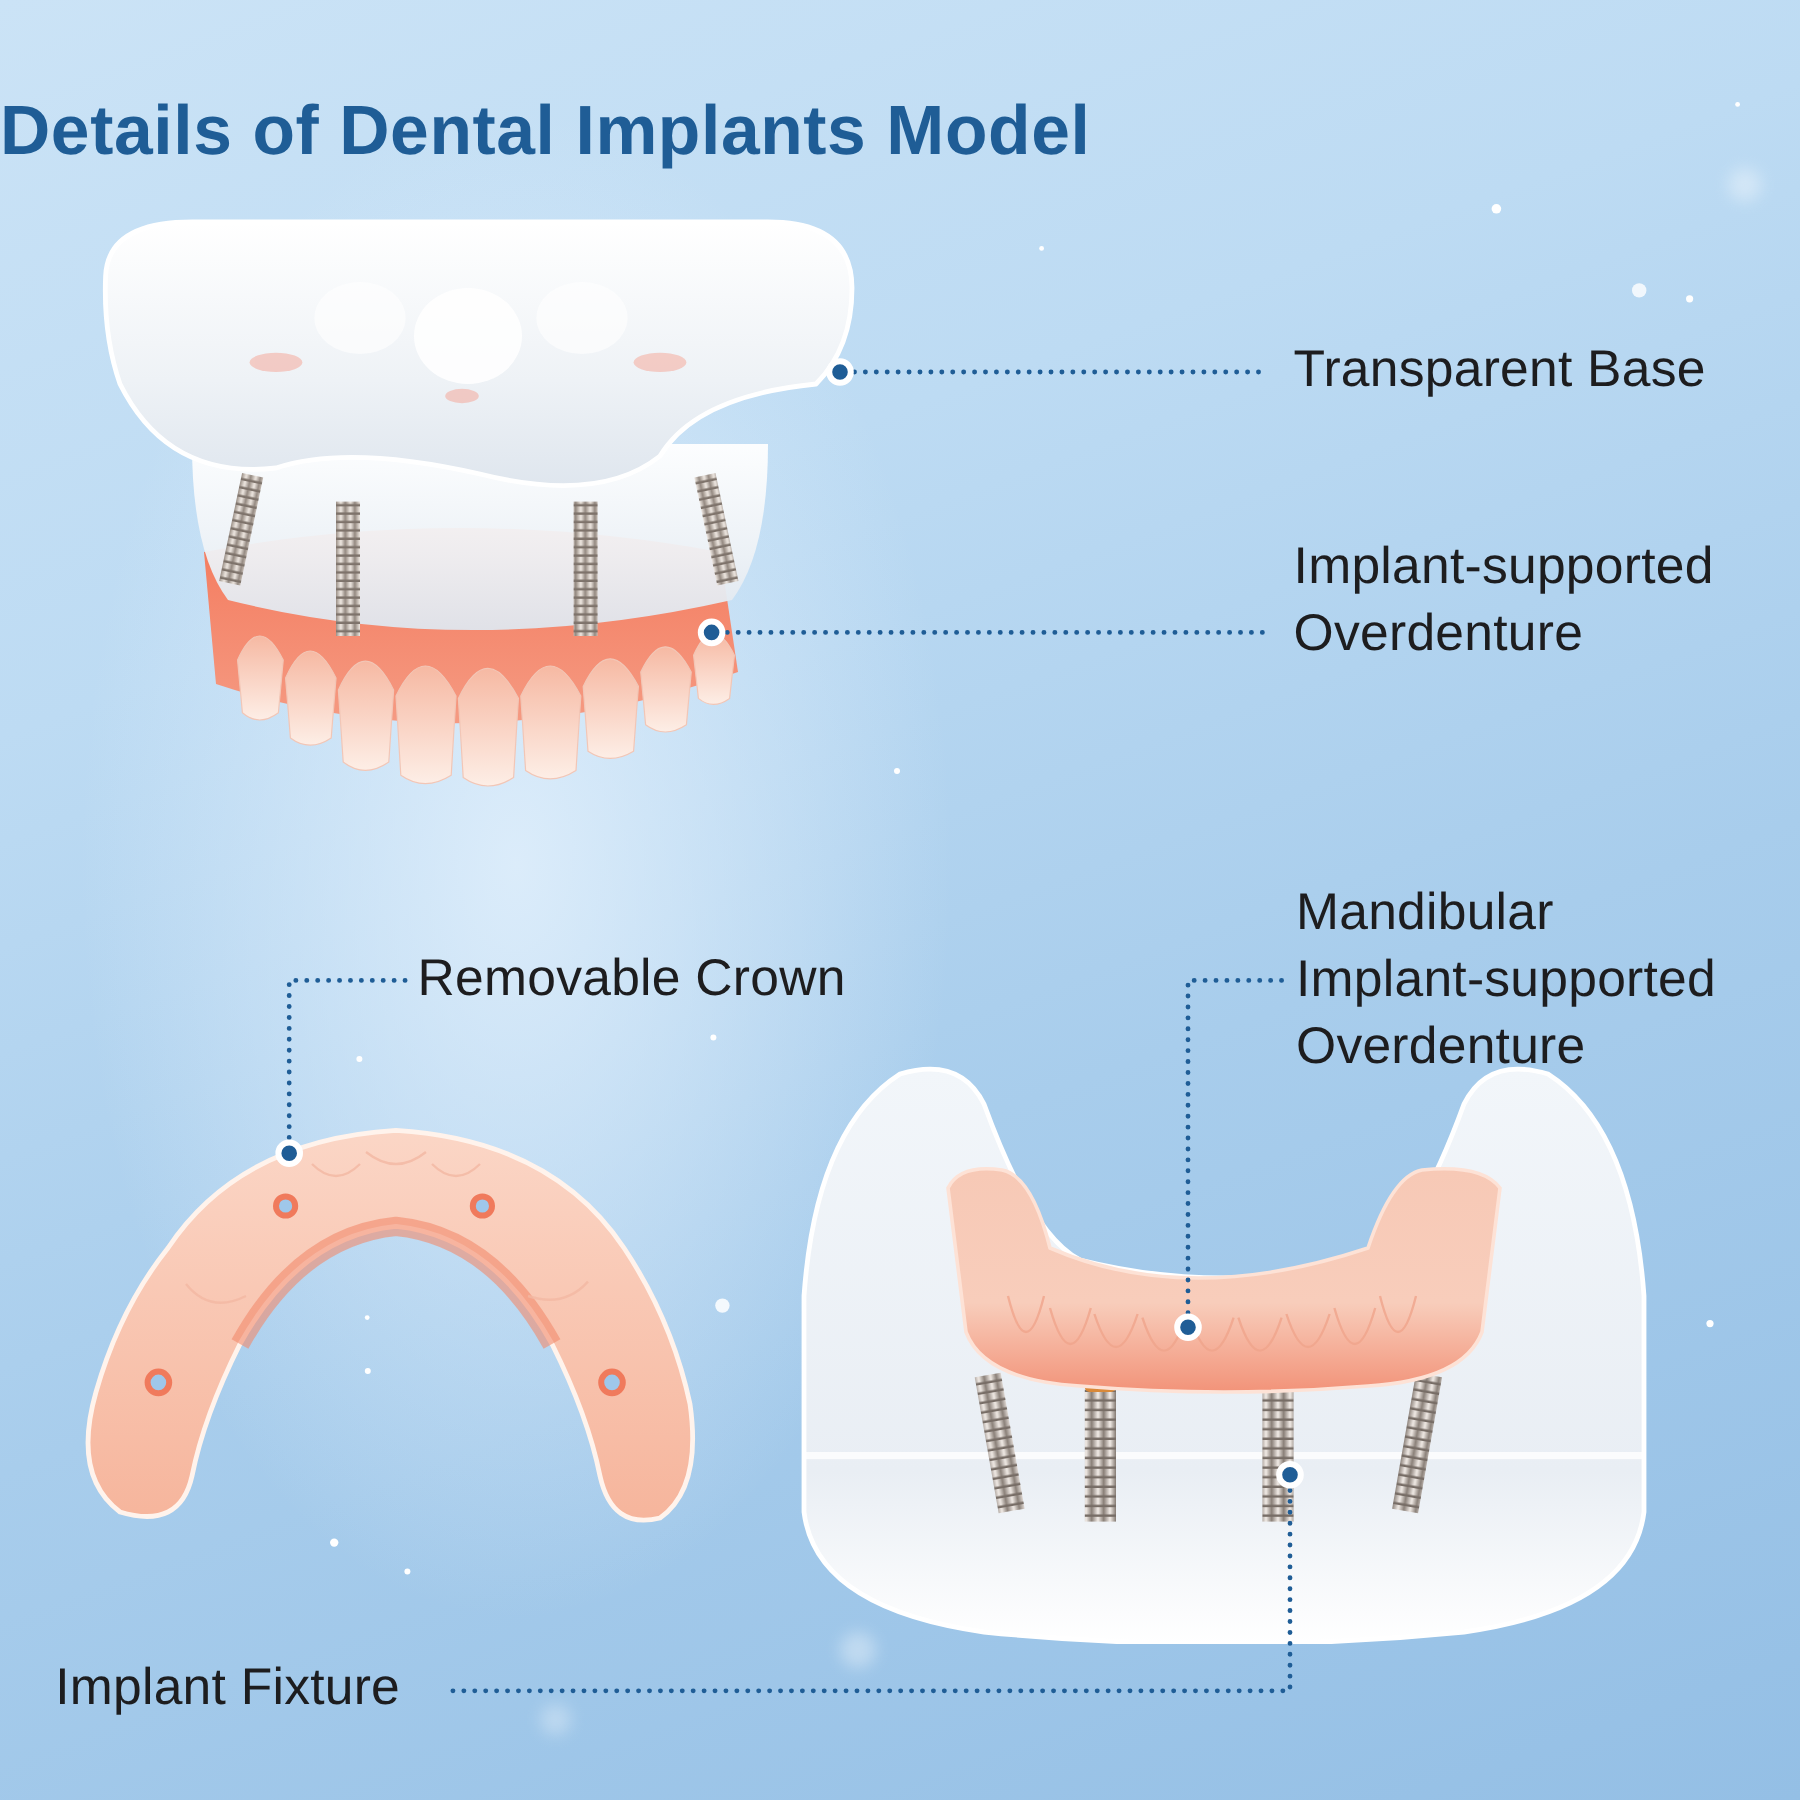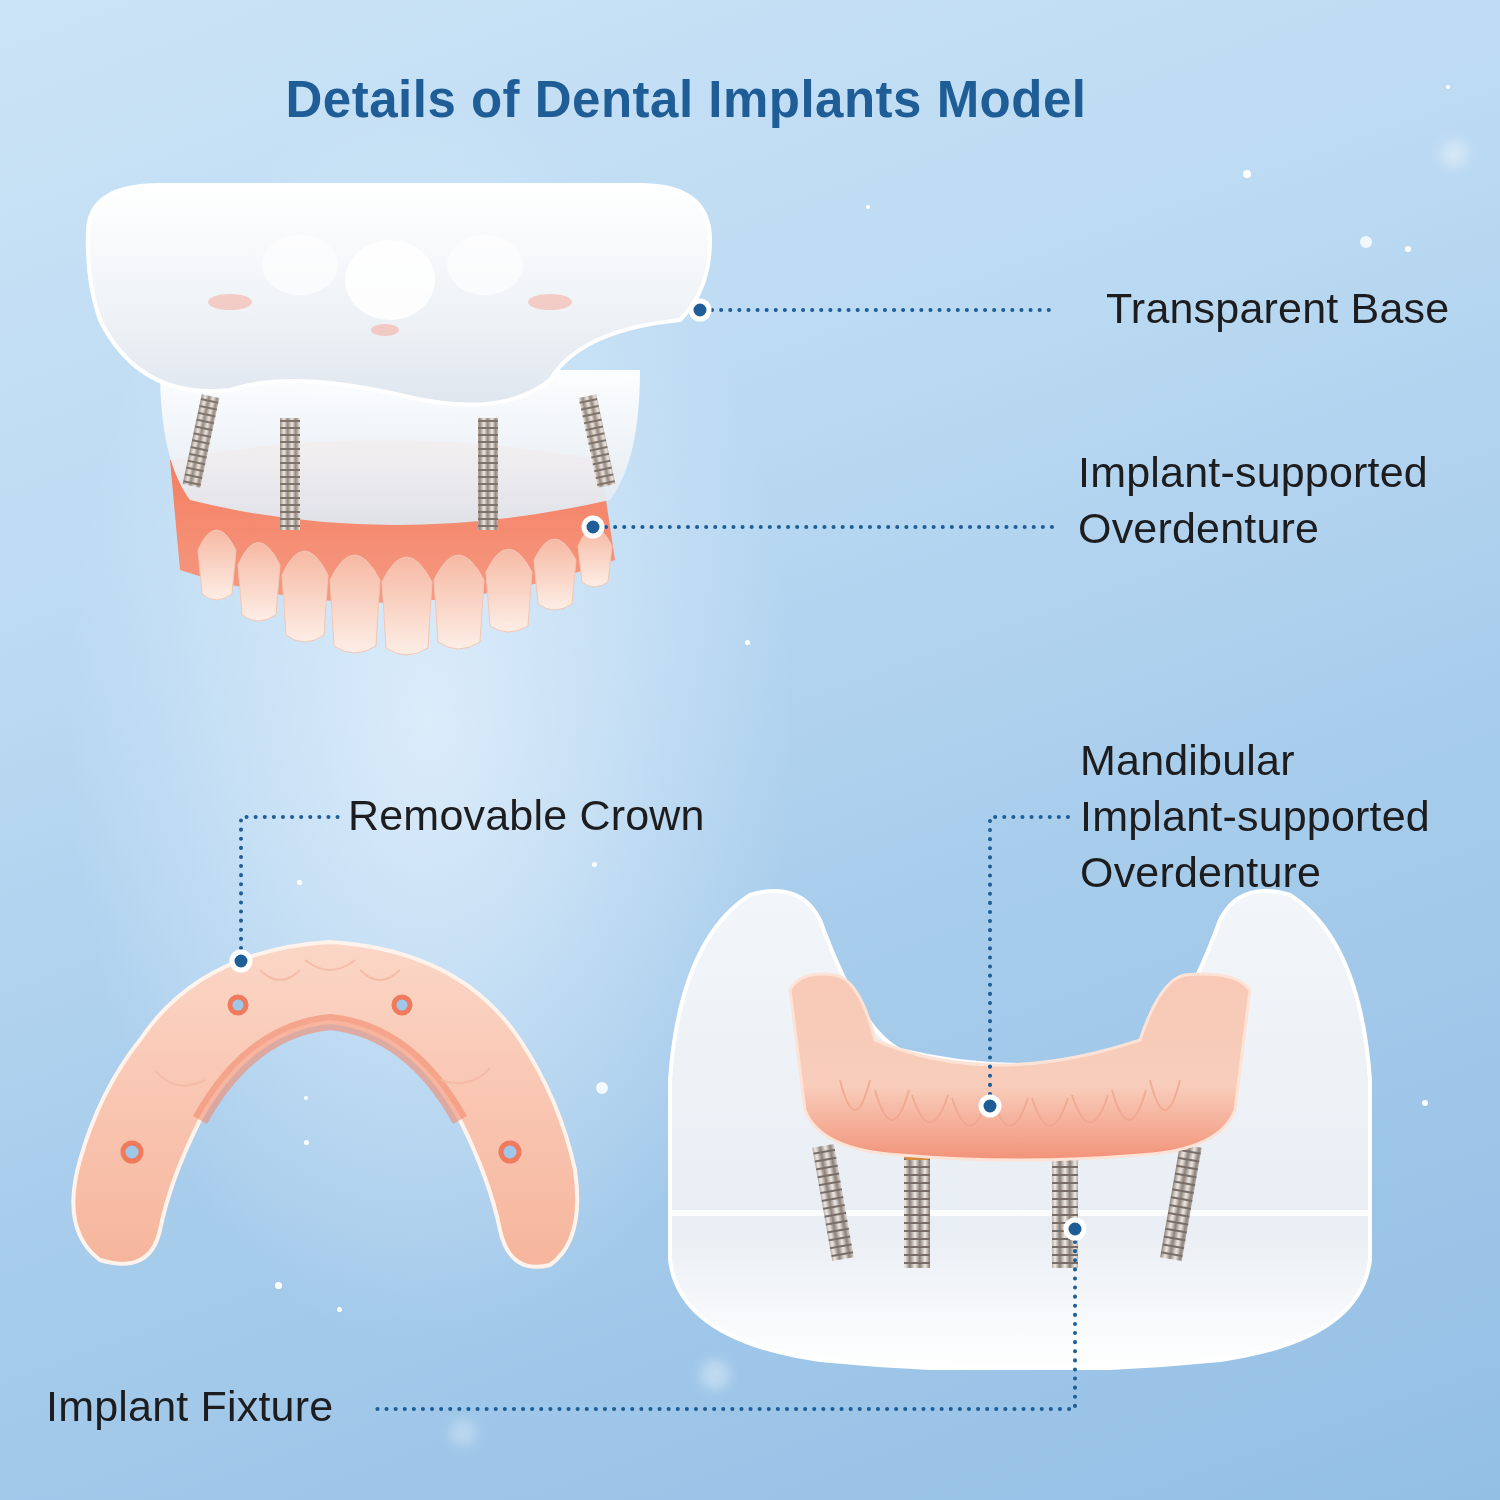--- a/index.html
+++ b/index.html
@@ -6,22 +6,22 @@
     body {
       width: 1500px; height: 1500px; overflow: hidden; position: relative;
       font-family: "Liberation Sans", "DejaVu Sans", sans-serif;
       background:
         radial-gradient(ellipse 520px 900px at 430px 720px, rgba(226,240,252,0.85), rgba(226,240,252,0) 70%),
         linear-gradient(160deg, #cbe3f6 0%, #bddbf3 30%, #a8cdec 60%, #94bfe5 100%);
     }
     .stage { position: absolute; inset: 0; }
     .sparkle { position: absolute; border-radius: 50%; background: #ffffff; }
     .title {
-      position: absolute; left: 0; top: 36px; width: 1372px; text-align: center;
-      font-size: 51px; font-weight: 700; color: #1f5d96; letter-spacing: 0.5px;
+      position: absolute; left: 0; top: 36px; width: 1372px; text-align: left;
+      font-size: 58px; font-weight: 700; color: #1f5d96; letter-spacing: 0.5px;
       font-family: "Liberation Sans", "DejaVu Sans", sans-serif;
     }
     .label {
       position: absolute; color: #1d1d1f; font-size: 43px; font-weight: 400;
       line-height: 56px; letter-spacing: 0.2px; white-space: nowrap;
       font-family: "Liberation Sans", "DejaVu Sans", sans-serif;
     }
     .label span { display: block; }
     .illus { position: absolute; }
     .callouts { position: absolute; left: 0; top: 0; width: 1500px; height: 1500px; pointer-events: none; }
@@ -198,21 +198,21 @@
     </g>
     <g fill="#1f5d96" stroke="#ffffff" stroke-width="5">
       <circle cx="700" cy="310" r="9"></circle>
       <circle cx="593" cy="527" r="9"></circle>
       <circle cx="241" cy="961" r="9"></circle>
       <circle cx="990" cy="1106" r="9"></circle>
       <circle cx="1075" cy="1229" r="9"></circle>
     </g>
   </svg>
 
-  <div class="label" style="left:1078px;top:280px;margin-left:28px;">
+  <div class="label" style="left:1078px;top:280px;">
     <span>Transparent Base</span>
   </div>
 
   <div class="label" style="left:1078px;top:444px;">
     <span>Implant-supported</span>
     <span>Overdenture</span>
   </div>
 
   <div class="label" style="left:348px;top:787px;">
     <span>Removable Crown</span>

